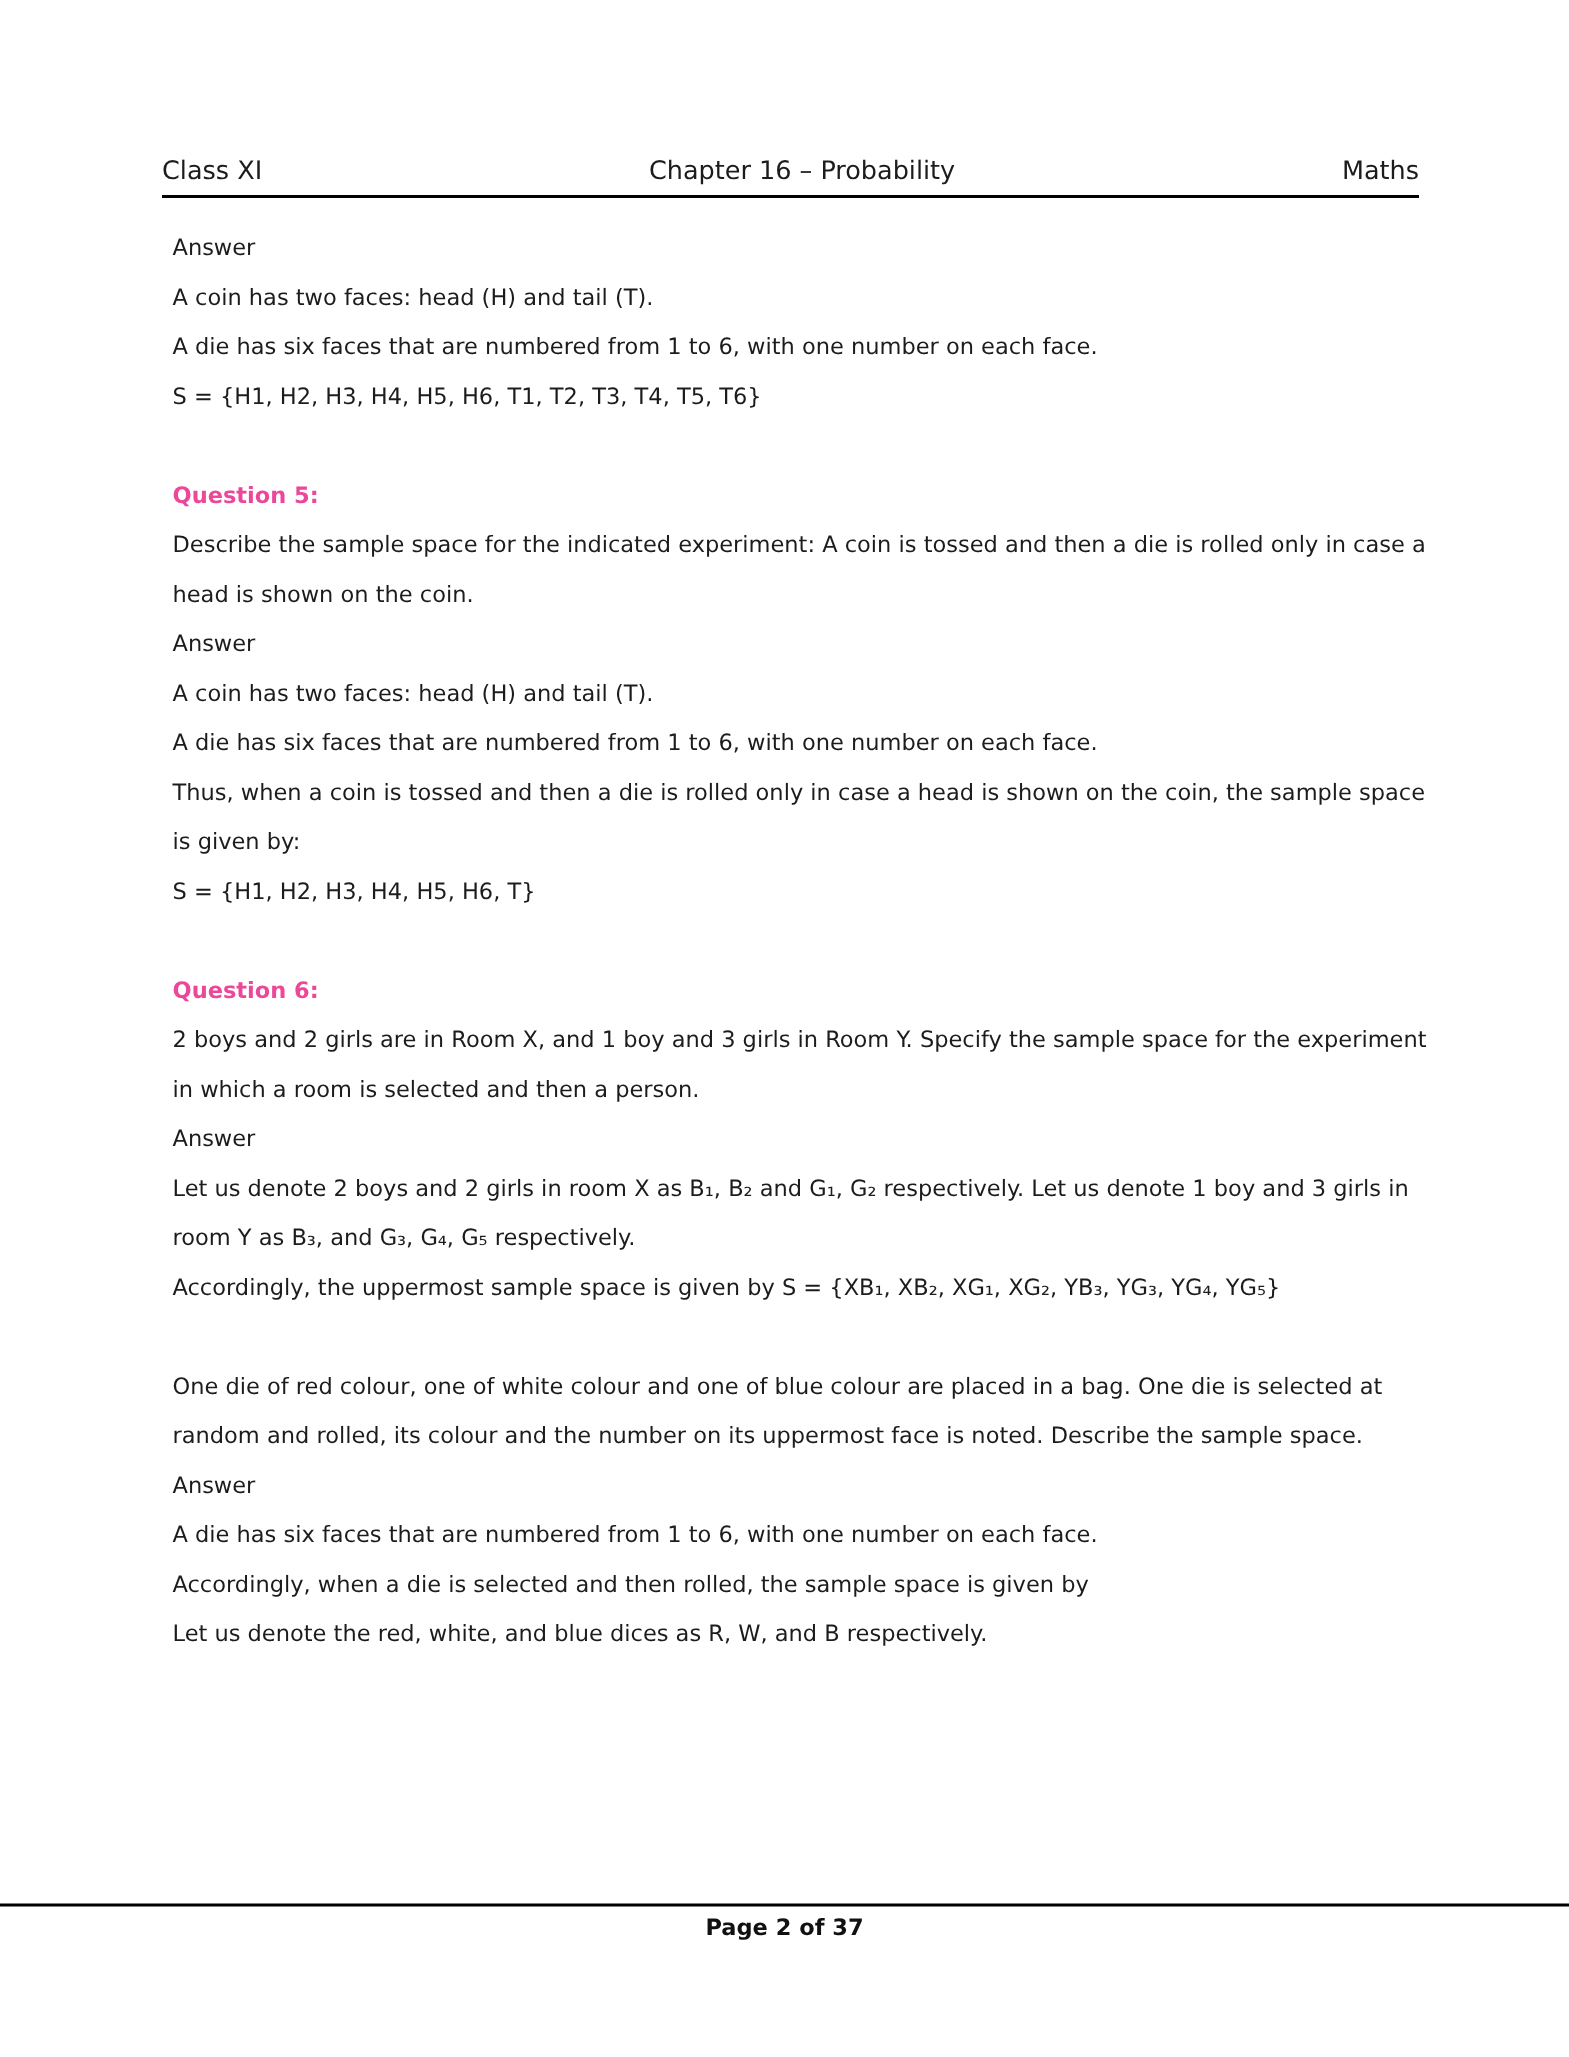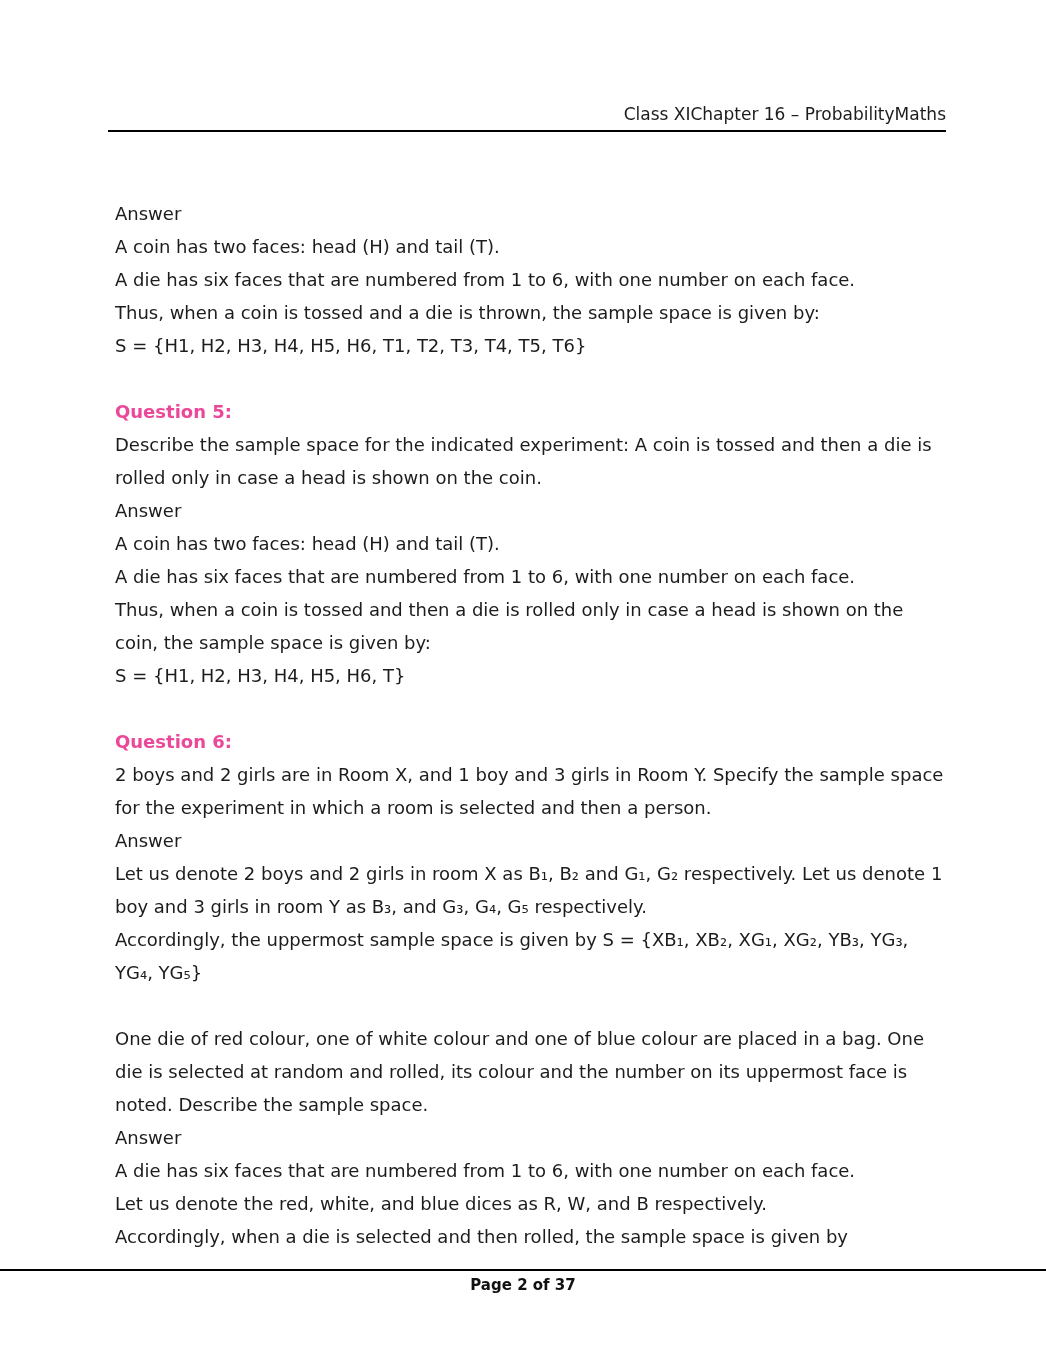--- a/index.html
+++ b/index.html
@@ -11,35 +11,34 @@
     font-family: "DejaVu Sans", sans-serif;
     color: #1c1c1c;
     overflow: hidden;
   }
   .header {
     position: absolute;
     top: 104px;
     left: 108px;
     right: 100px;
     display: flex;
-    justify-content: flex-end;
+    justify-content: space-between;
     align-items: baseline;
     border-bottom: 2px solid #000000;
     padding-bottom: 6px;
     font-size: 17px;
     color: #1c1c1c;
   }
   .content {
     position: absolute;
     top: 149px;
     left: 115px;
     width: 836px;
-    font-size: 18px;
+    font-size: 15px;
     line-height: 33px;
-    margin-top: 48px;
   }
   .content p { margin: 0; }
   section.qblock + section.qblock { margin-top: 33px; }
   .qheading {
     color: #ec4899;
     font-weight: bold;
   }
   .footer-rule {
     position: absolute;
     top: 1269px;
@@ -68,21 +67,20 @@
     <span>Chapter 16 – Probability</span>
     <span>Maths</span>
   </header>
 
   <main class="content">
 
     <section class="qblock">
       <p>Answer</p>
       <p>A coin has two faces: head (H) and tail (T).</p>
       <p>A die has six faces that are numbered from 1 to 6, with one number on each face.</p>
-      <p>Thus, when a coin is tossed and a die is thrown, the sample space is given by:</p>
       <p>S = {H1, H2, H3, H4, H5, H6, T1, T2, T3, T4, T5, T6}</p>
     </section>
 
     <section class="qblock">
       <p class="qheading">Question 5:</p>
       <p>Describe the sample space for the indicated experiment: A coin is tossed and then a die is rolled only in case a head is shown on the coin.</p>
       <p>Answer</p>
       <p>A coin has two faces: head (H) and tail (T).</p>
       <p>A die has six faces that are numbered from 1 to 6, with one number on each face.</p>
       <p>Thus, when a coin is tossed and then a die is rolled only in case a head is shown on the coin, the sample space is given by:</p>
@@ -94,22 +92,22 @@
       <p>2 boys and 2 girls are in Room X, and 1 boy and 3 girls in Room Y. Specify the sample space for the experiment in which a room is selected and then a person.</p>
       <p>Answer</p>
       <p>Let us denote 2 boys and 2 girls in room X as B₁, B₂ and G₁, G₂ respectively. Let us denote 1 boy and 3 girls in room Y as B₃, and G₃, G₄, G₅ respectively.</p>
       <p>Accordingly, the uppermost sample space is given by S = {XB₁, XB₂, XG₁, XG₂, YB₃, YG₃, YG₄, YG₅}</p>
     </section>
 
     <section class="qblock">
       <p>One die of red colour, one of white colour and one of blue colour are placed in a bag. One die is selected at random and rolled, its colour and the number on its uppermost face is noted. Describe the sample space.</p>
       <p>Answer</p>
       <p>A die has six faces that are numbered from 1 to 6, with one number on each face.</p>
+      <p>Accordingly, when a die is selected and then rolled, the sample space is given by</p>
       <p>Let us denote the red, white, and blue dices as R, W, and B respectively.</p>
-      <p>Accordingly, when a die is selected and then rolled, the sample space is given by</p>
     </section>
 
   </main>
 
   <div class="footer-rule"></div>
   <div class="footer-text">Page 2 of 37</div>
 
 </div>
 
 </body></html>

